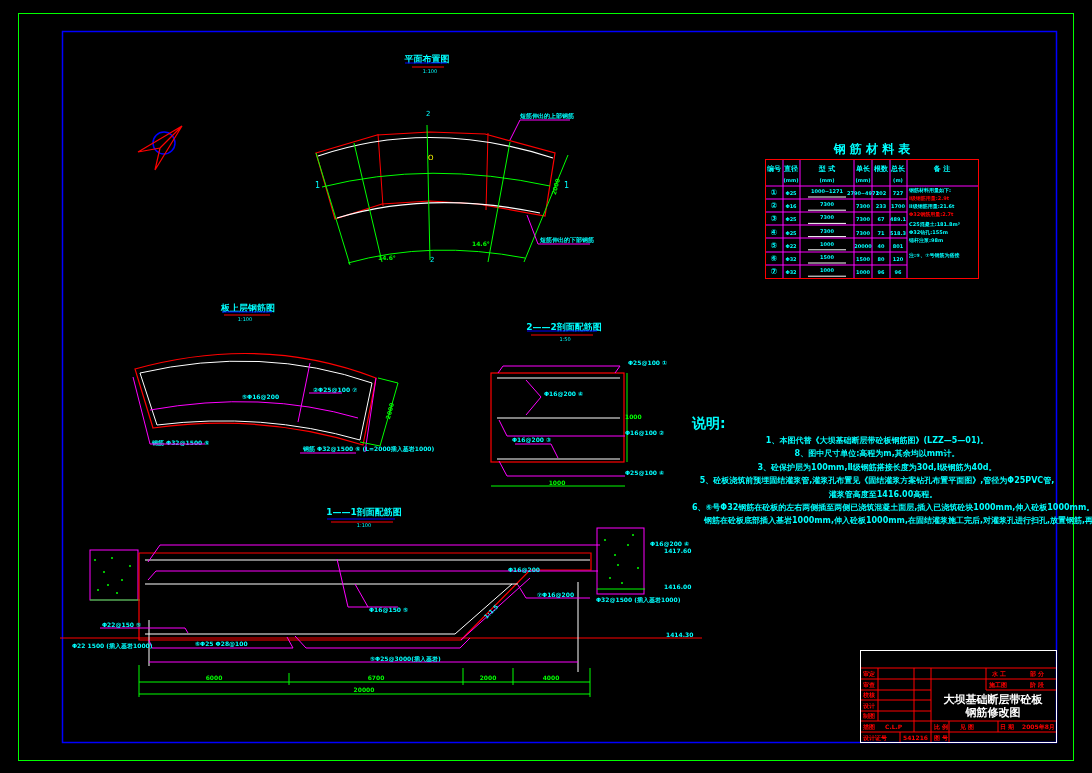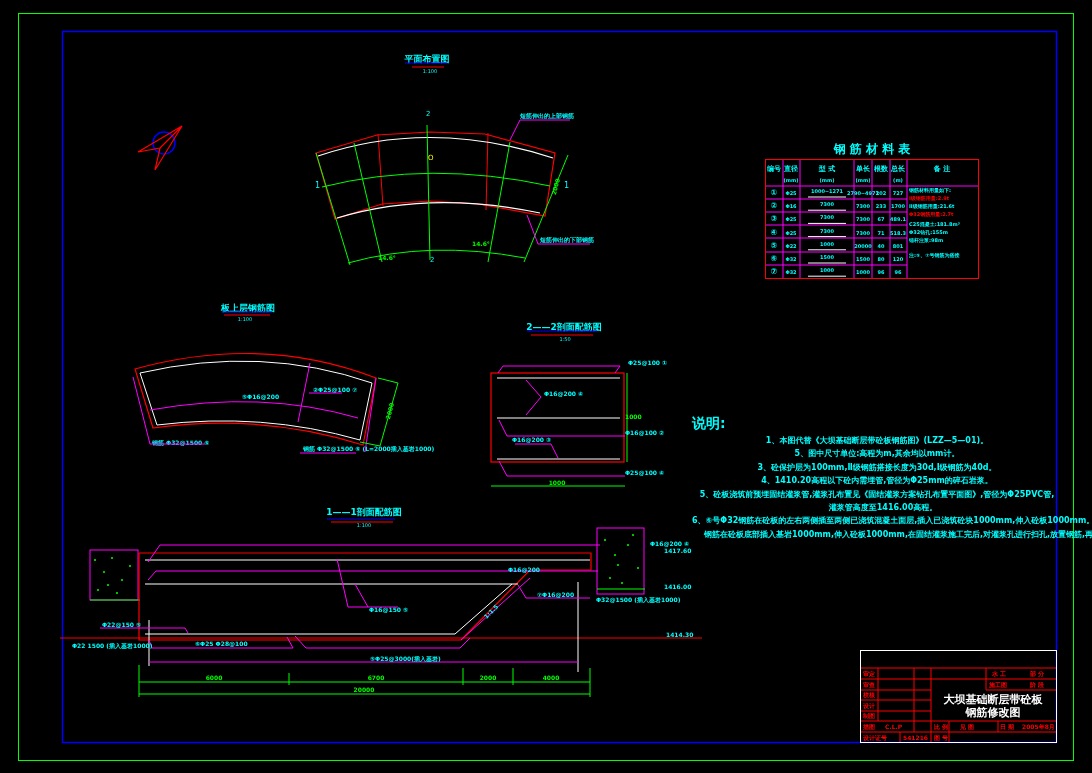--- a/index.html
+++ b/index.html
@@ -327,21 +327,20 @@
     </g>
     <text x="993" y="703" fill="#ffffff" font-size="11" font-weight="bold" text-anchor="middle">大坝基础断层带砼板</text>
     <text x="993" y="716" fill="#ffffff" font-size="11" font-weight="bold" text-anchor="middle">钢筋修改图</text>
   </g>
 </svg>
 
 <div class="notes">
   <div class="title">说明:</div>
   <div id="notes-list">
       <div class="ln">1、本图代替《大坝基础断层带砼板钢筋图》(LZZ—5—01)。</div>
-      <div class="ln">5、图中尺寸单位:高程为m,其余均以mm计。</div>
+      <div class="ln">8、图中尺寸单位:高程为m,其余均以mm计。</div>
       <div class="ln">3、砼保护层为100mm,Ⅱ级钢筋搭接长度为30d,Ⅰ级钢筋为40d。</div>
-      <div class="ln">4、1410.20高程以下砼内需埋管,管径为Φ25mm的碎石岩浆。</div>
       <div class="ln">5、砼板浇筑前预埋固结灌浆管,灌浆孔布置见《固结灌浆方案钻孔布置平面图》,管径为Φ25PVC管,</div>
       <div class="ln ind">灌浆管高度至1416.00高程。</div>
       <div class="ln">6、⑥号Φ32钢筋在砼板的左右两侧插至两侧已浇筑混凝土面层,插入已浇筑砼块1000mm,伸入砼板1000mm。⑦号Φ32</div>
       <div class="ln ind">钢筋在砼板底部插入基岩1000mm,伸入砼板1000mm,在固结灌浆施工完后,对灌浆孔进行扫孔,放置钢筋,再回填封孔。</div>
     </div>
 </div>
 
 </body></html>

